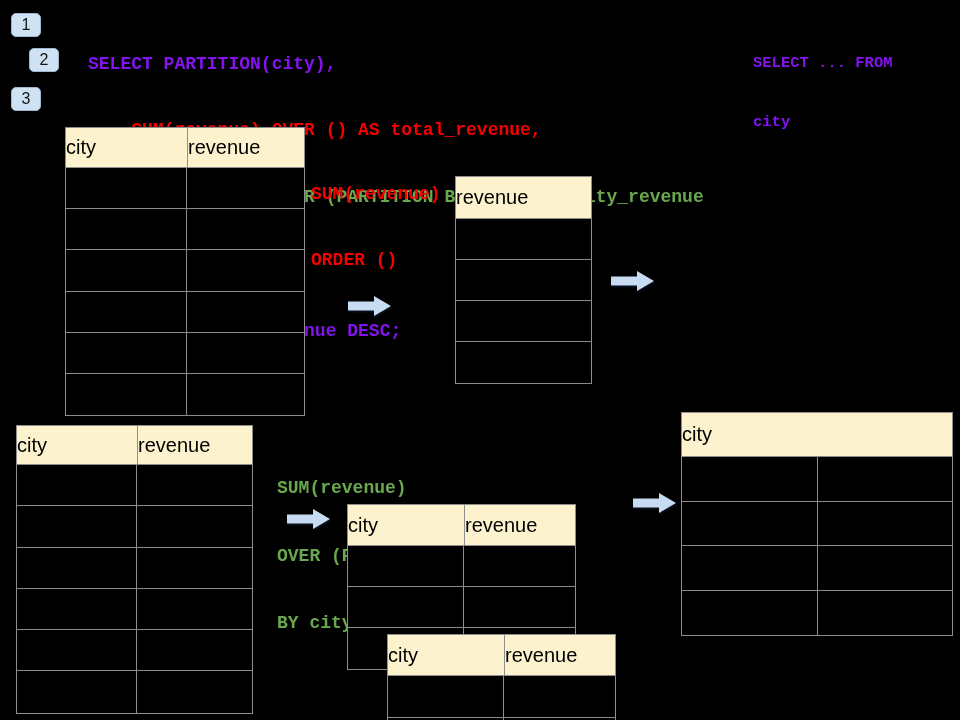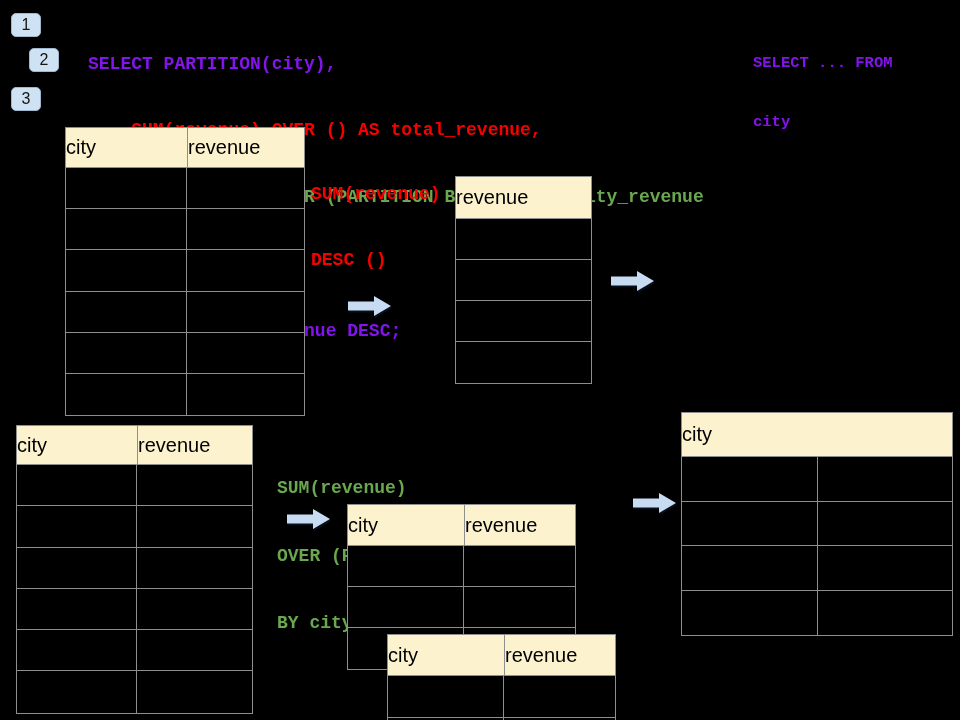--- a/index.html
+++ b/index.html
@@ -101,21 +101,21 @@
   <div class="c-purple">  ORDER by city_revenue DESC;</div>
 </div>
 
 <div class="code code-side">
   <div class="c-purple">SELECT ... FROM</div>
   <div class="c-purple">city</div>
 </div>
 
 <div class="code label-total">
   <div class="c-red">SUM(revenue)</div>
-  <div class="c-red">DESC ()</div>
+  <div class="c-red">ORDER ()</div>
 </div>
 
 <div class="code label-part">
   <div class="c-green">SUM(revenue)</div>
   <div class="c-green">OVER (PARTITION</div>
   <div class="c-green">BY city)</div>
 </div>
 
 <div class="tbl" id="tbl-source-top">
   <div class="thead" style="grid-template-columns:121px 1fr;">

